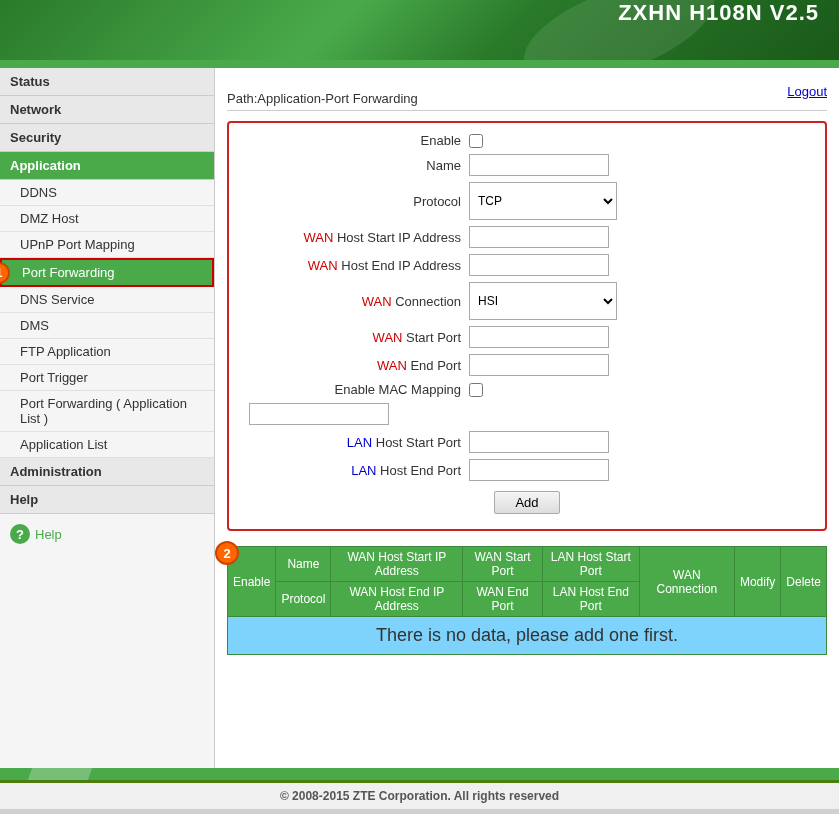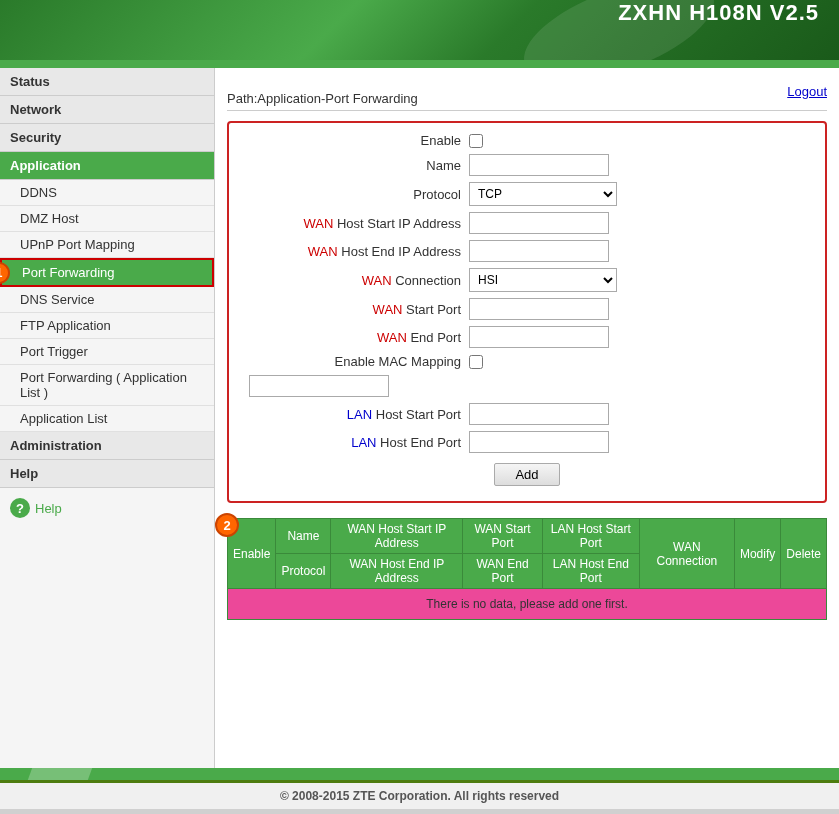--- a/index.html
+++ b/index.html
@@ -119,21 +119,21 @@
       padding: 2px 4px;
       font-size: 12px;
       width: 140px;
       height: 22px;
     }
     .form-select {
       border: 1px solid #aaa;
       padding: 2px 4px;
       font-size: 12px;
       width: 148px;
-      height: 24px;
+      height: 38px;
       background: white;
     }
     .form-checkbox {
       width: 14px;
       height: 14px;
       cursor: pointer;
     }
 
     .add-btn {
       display: block;
@@ -185,23 +185,23 @@
     }
     .data-table td {
       border: 1px solid #3a8a3a;
       padding: 3px 5px;
       text-align: center;
       font-size: 12px;
       background: #d9ead3;
       vertical-align: middle;
     }
     .data-table .no-data td {
-      background: #ec4899;
+      background: #7dd3fc;
       color: #333;
-      font-size: 12px;
+      font-size: 18px;
       padding: 8px;
     }
 
     
     .footer {
       background: #f0f0f0;
       border-top: 3px solid #4d7c0f;
       padding: 6px;
       text-align: center;
       font-size: 12px;
@@ -295,20 +295,21 @@
     <div class="sidebar-item">DDNS</div>
     <div class="sidebar-item">DMZ Host</div>
     <div class="sidebar-item">UPnP Port Mapping</div>
 
     <div style="position:relative; overflow:visible;">
       <div class="badge-1">1</div>
       <div class="sidebar-item active" style="border:2px solid #cc0000; background:#4aaa4a; color:white;">Port Forwarding</div>
     </div>
 
     <div class="sidebar-item">DNS Service</div>
+    <div class="sidebar-item">DMS</div>
     <div class="sidebar-item">FTP Application</div>
     <div class="sidebar-item">Port Trigger</div>
     <div class="sidebar-item">Port Forwarding ( Application List )</div>
     <div class="sidebar-item">Application List</div>
 
     <div class="sidebar-section">
       <span>Administration</span>
     </div>
     <div class="sidebar-section">
       <span>Help</span>

